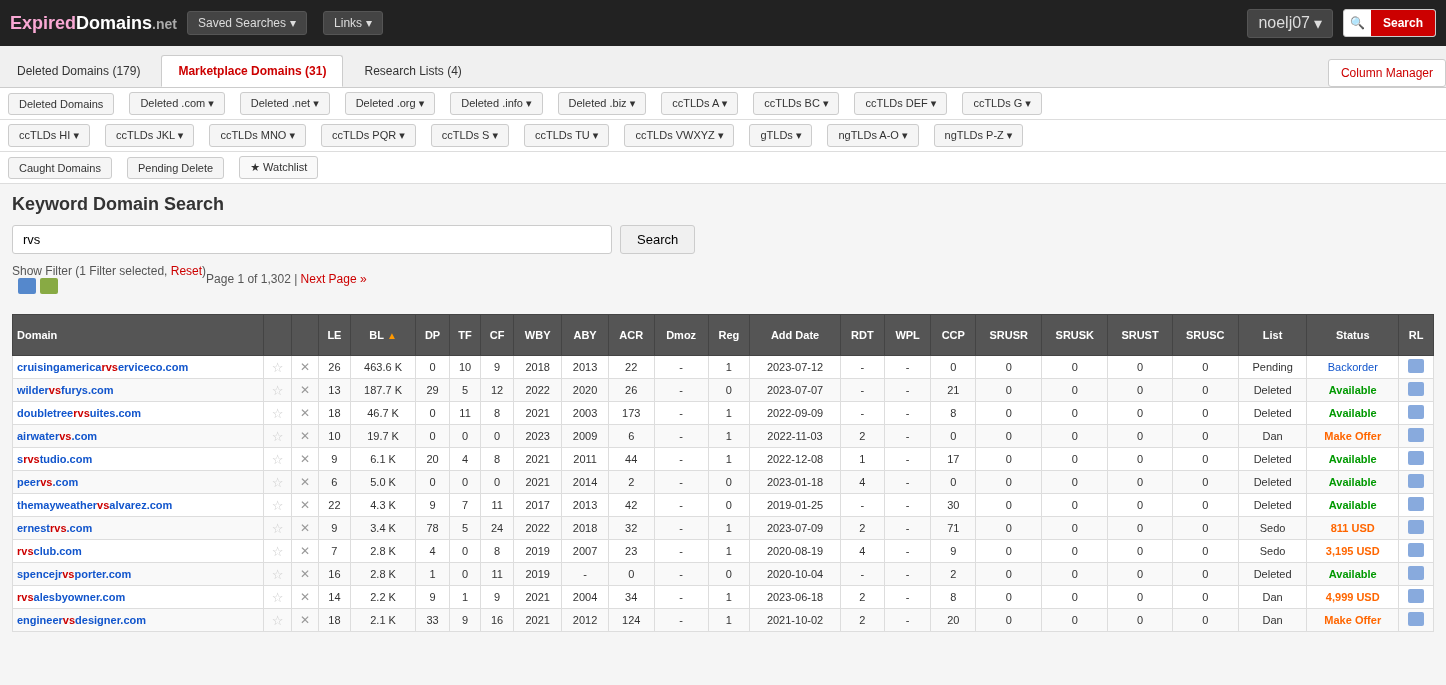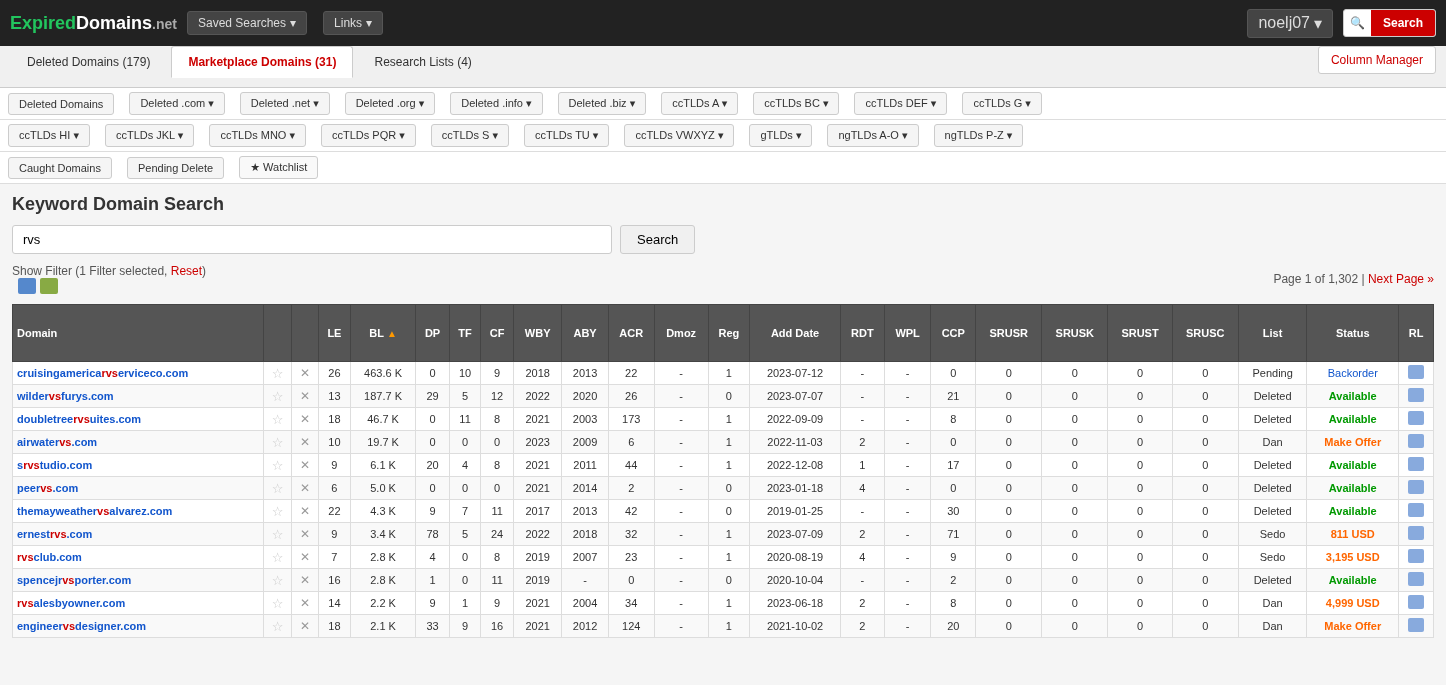--- a/index.html
+++ b/index.html
@@ -13,21 +13,21 @@
       padding: 0 10px;
       height: 46px;
       gap: 10px;
     }
     .navbar-brand {
       font-size: 18px;
       font-weight: bold;
       color: #fff;
       white-space: nowrap;
     }
-    .navbar-brand span.expired { color: #22c55e; text-align: center; }
+    .navbar-brand span.expired { color: #f9a8d4; text-align: center; }
     .navbar-brand span.domains { color: #fff; }
     .navbar-brand span.net { color: #aaa; font-size: 14px; }
     .navbar-menu {
       display: flex;
       gap: 16px;
       align-items: center;
     }
     .navbar-btn {
       background: #444;
       color: #ddd;
@@ -82,22 +82,22 @@
       cursor: pointer;
       font-size: 12px;
       font-weight: bold;
     }
 
     
     .tabs-row {
       background: #f0f0f0;
       border-bottom: 1px solid #ccc;
       display: flex;
-      align-items: flex-start;
-      padding: 0 10px;
+      align-items: flex-end;
+      padding: 0 0;
       height: 42px;
       gap: 4px;
     }
     .tab {
       padding: 8px 16px;
       cursor: pointer;
       border-radius: 3px 3px 0 0;
       font-size: 12px;
       border: 1px solid transparent;
       background: transparent;
@@ -182,23 +182,21 @@
       font-size: 12px;
       margin-bottom: 4px;
       color: #444;
     }
     .result-info strong { color: #c00; }
 
     
     .filter-bar {
       display: flex;
       align-items: center;
-      justify-content: space-between;
-      margin-bottom: 10px;
-      gap: 26px;
+      margin-bottom: 20px;
     }
     .filter-bar-left {
       font-size: 12px;
       color: #555;
     }
     .filter-bar-left a { color: #c00; text-decoration: none; cursor: pointer; }
     .filter-bar-icons { display: flex; gap: 4px; margin-left: 6px; }
     .filter-icon {
       width: 18px;
       height: 16px;
@@ -217,21 +215,21 @@
 
     
     .domains-table {
       width: 100%;
       border-collapse: collapse;
       font-size: 11px;
     }
     .domains-table th {
       background: #555;
       color: #fff;
-      padding: 22px 4px;
+      padding: 14px 4px;
       text-align: center;
       border: 1px solid #444;
       white-space: nowrap;
       cursor: pointer;
     }
     .domains-table th.domain-col {
       text-align: left;
       min-width: 160px;
     }
     .domains-table th .sort-arrow {

